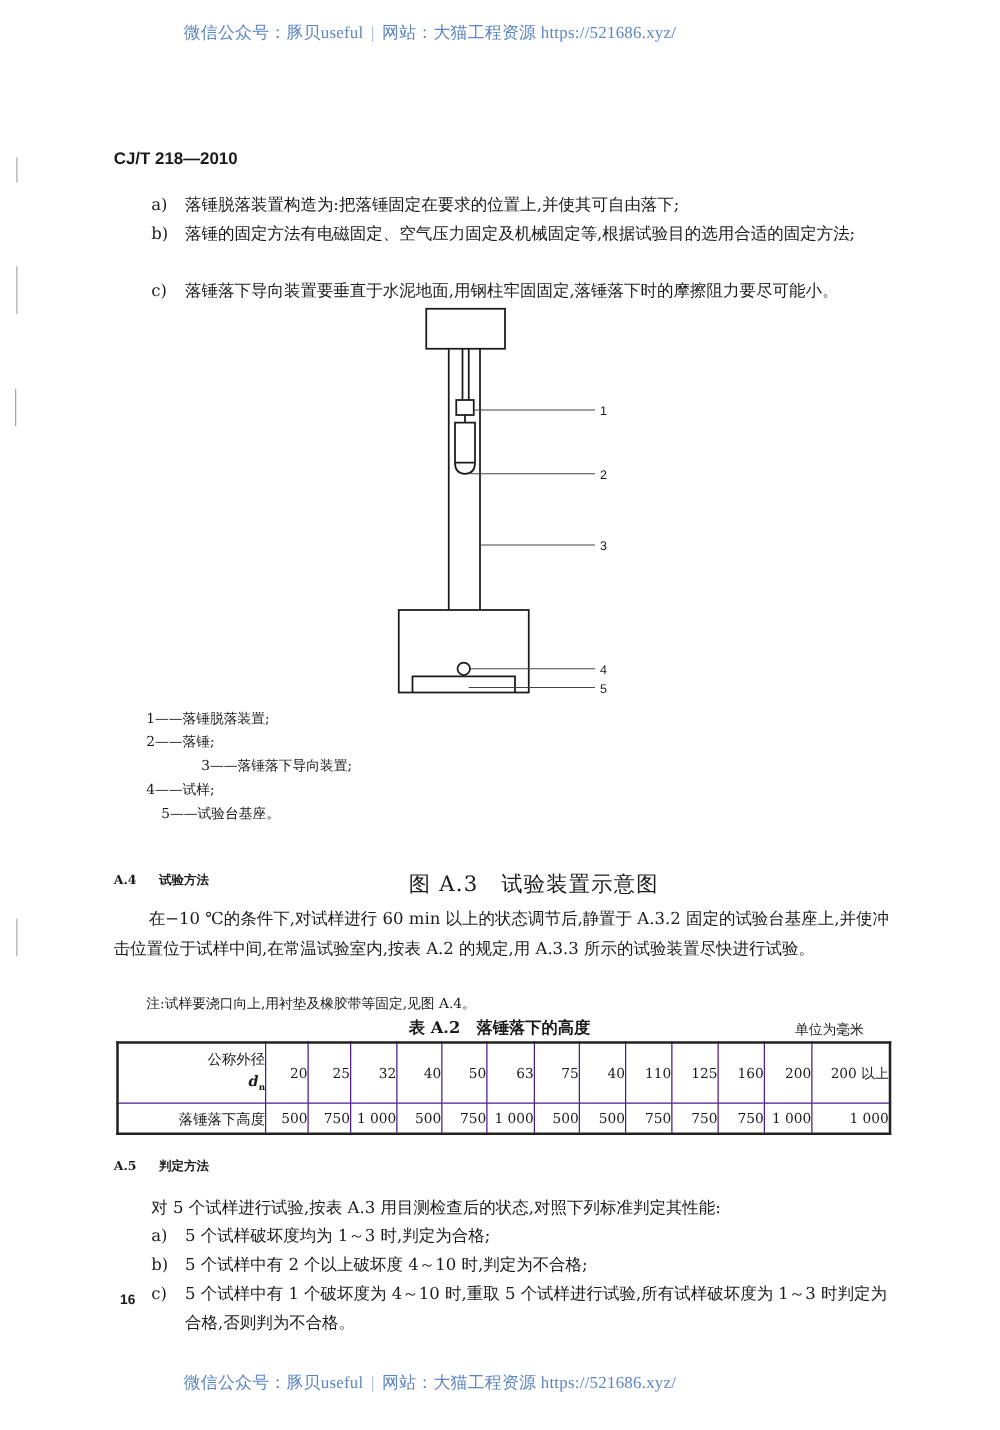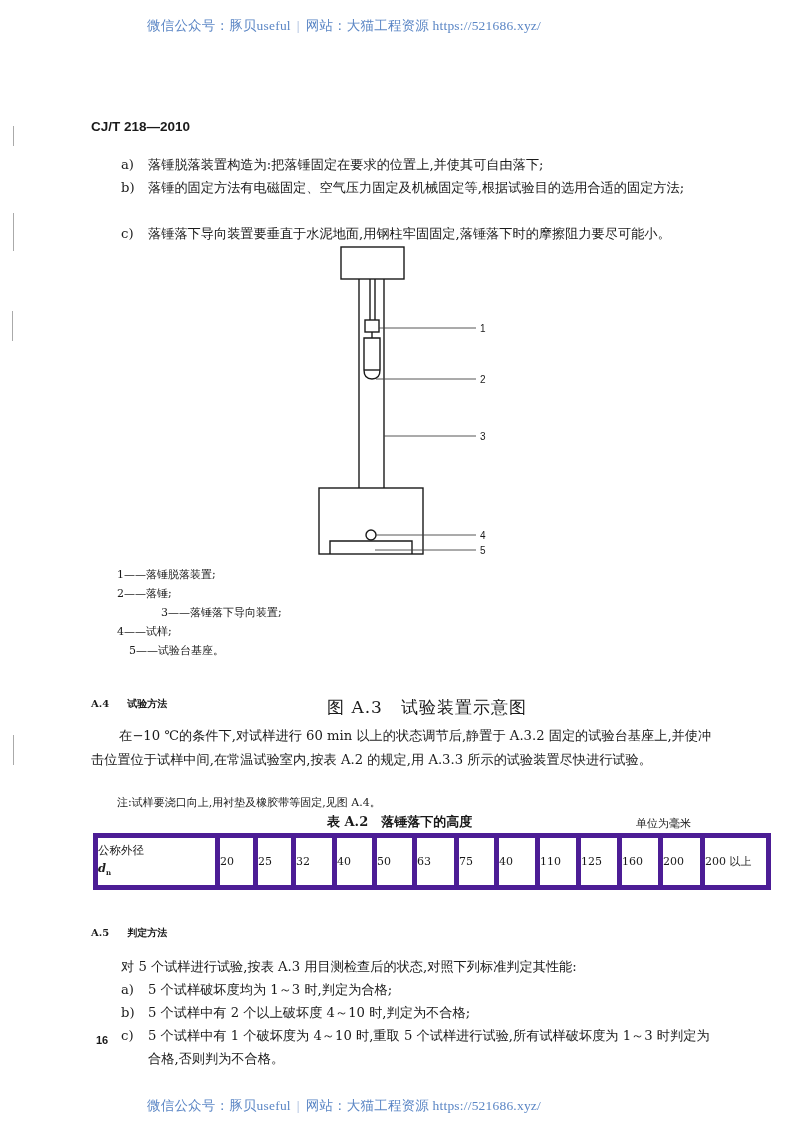--- a/index.html
+++ b/index.html
@@ -17,21 +17,21 @@
   .legend-line { font-size:11px; line-height:19px; left:117px; }
   .fig-caption { left:327px; top:664px; font-size:17px; font-weight:normal; letter-spacing:1px;margin-top:32px; }
   .section-head { left:91px; font-size:10px; font-weight:bold; }
   .section-head .num { margin-right:18px; }
   .para { left:91px; width:630px; font-size:13.2px; line-height:23.5px; text-indent:28px; }
   .note { left:117px; top:795px; font-size:11px; }
   .table-caption { left:327px; top:813px; font-size:13px; font-weight:bold; }
   .unit { left:636px; top:816px; font-size:11px; }
   table.tbl { position:absolute; left:93px; top:833px; border-collapse:collapse; font-size:11px;
               border:2px solid #222; }
-  table.tbl td { border:5px solid #4c1d95; text-align:left; padding:0; }
+  table.tbl td { border:1px solid #4c1d95; text-align:right; padding:0; }
   table.tbl tr.r1 td { height:47px; }
   table.tbl tr.r2 td { height:23px; }
   .hdr-cell { width:117px; font-size:11.5px; line-height:18px; }
   .page-num { left:96px; top:1034px; font-size:11px; font-weight:bold; font-family:"Liberation Sans",sans-serif; }
   .margin-mark { background:#aaa; width:1px; }
 </style>
 </head>
 <body>
 
 <div class="abs watermark" style="top:17px;">
@@ -128,20 +128,36 @@
     <td style="width:35px">50</td>
     <td style="width:37px">63</td>
     <td style="width:35px">75</td>
     <td style="width:36px">40</td>
     <td style="width:36px">110</td>
     <td style="width:36px">125</td>
     <td style="width:36px">160</td>
     <td style="width:37px">200</td>
     <td style="width:61px">200 以上</td>
   </tr>
+  <tr class="r2">
+    <td class="hdr-cell">落锤落下高度</td>
+    <td>500</td>
+    <td>750</td>
+    <td>1 000</td>
+    <td>500</td>
+    <td>750</td>
+    <td>1 000</td>
+    <td>500</td>
+    <td>500</td>
+    <td>750</td>
+    <td>750</td>
+    <td>750</td>
+    <td>1 000</td>
+    <td>1 000</td>
+  </tr>
 </tbody>
   </table>
 
 <div class="abs section-head" style="top:926px;">
   <span class="num">A.5</span><span>判定方法</span>
 </div>
 <div class="abs txt" style="left:121px;top:955px;">对 5 个试样进行试验,按表 A.3 用目测检查后的状态,对照下列标准判定其性能:</div>
 
 <div class="abs txt item" style="top:978px;">
   <span class="item-label">a)</span>

